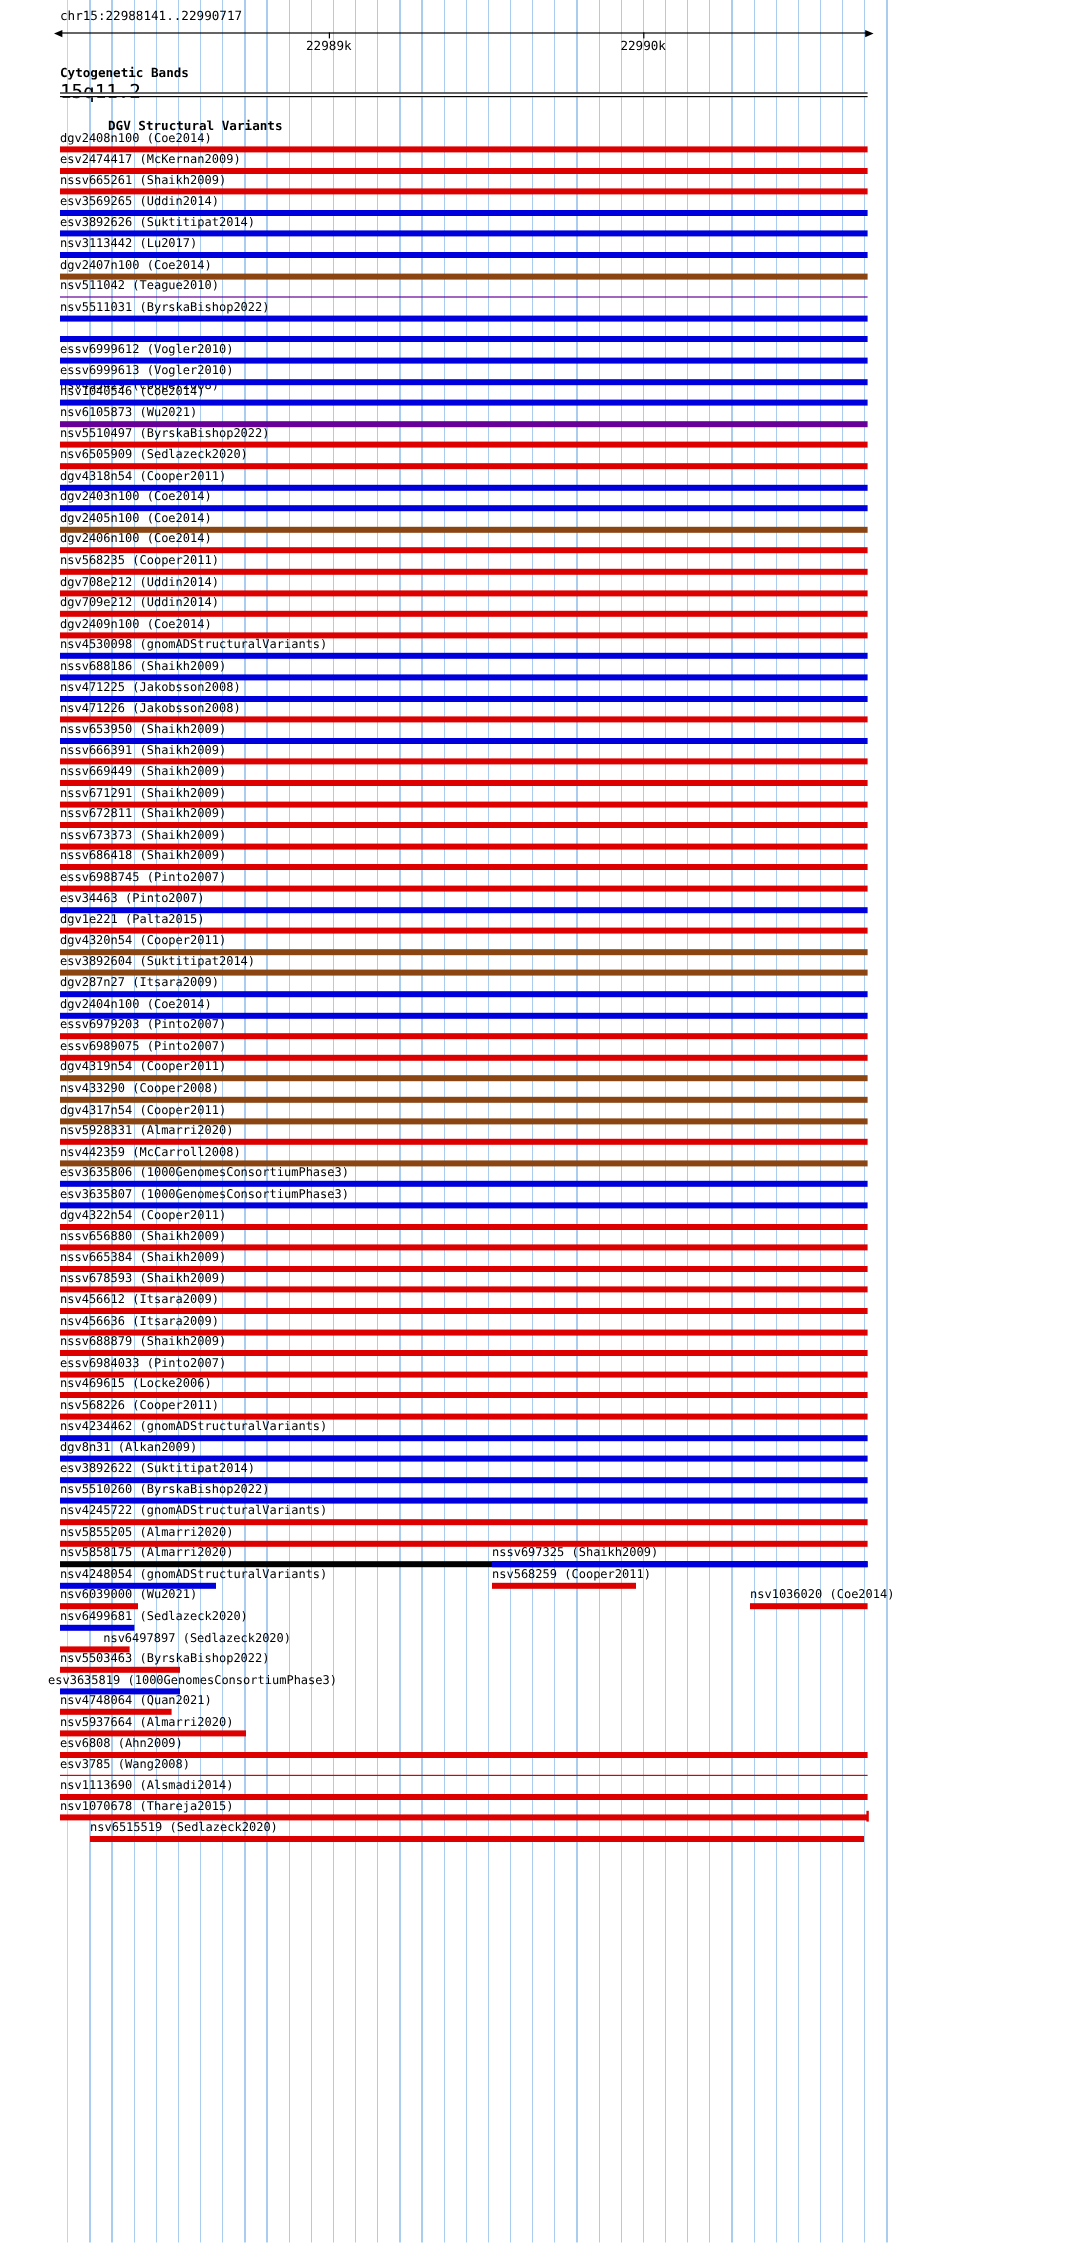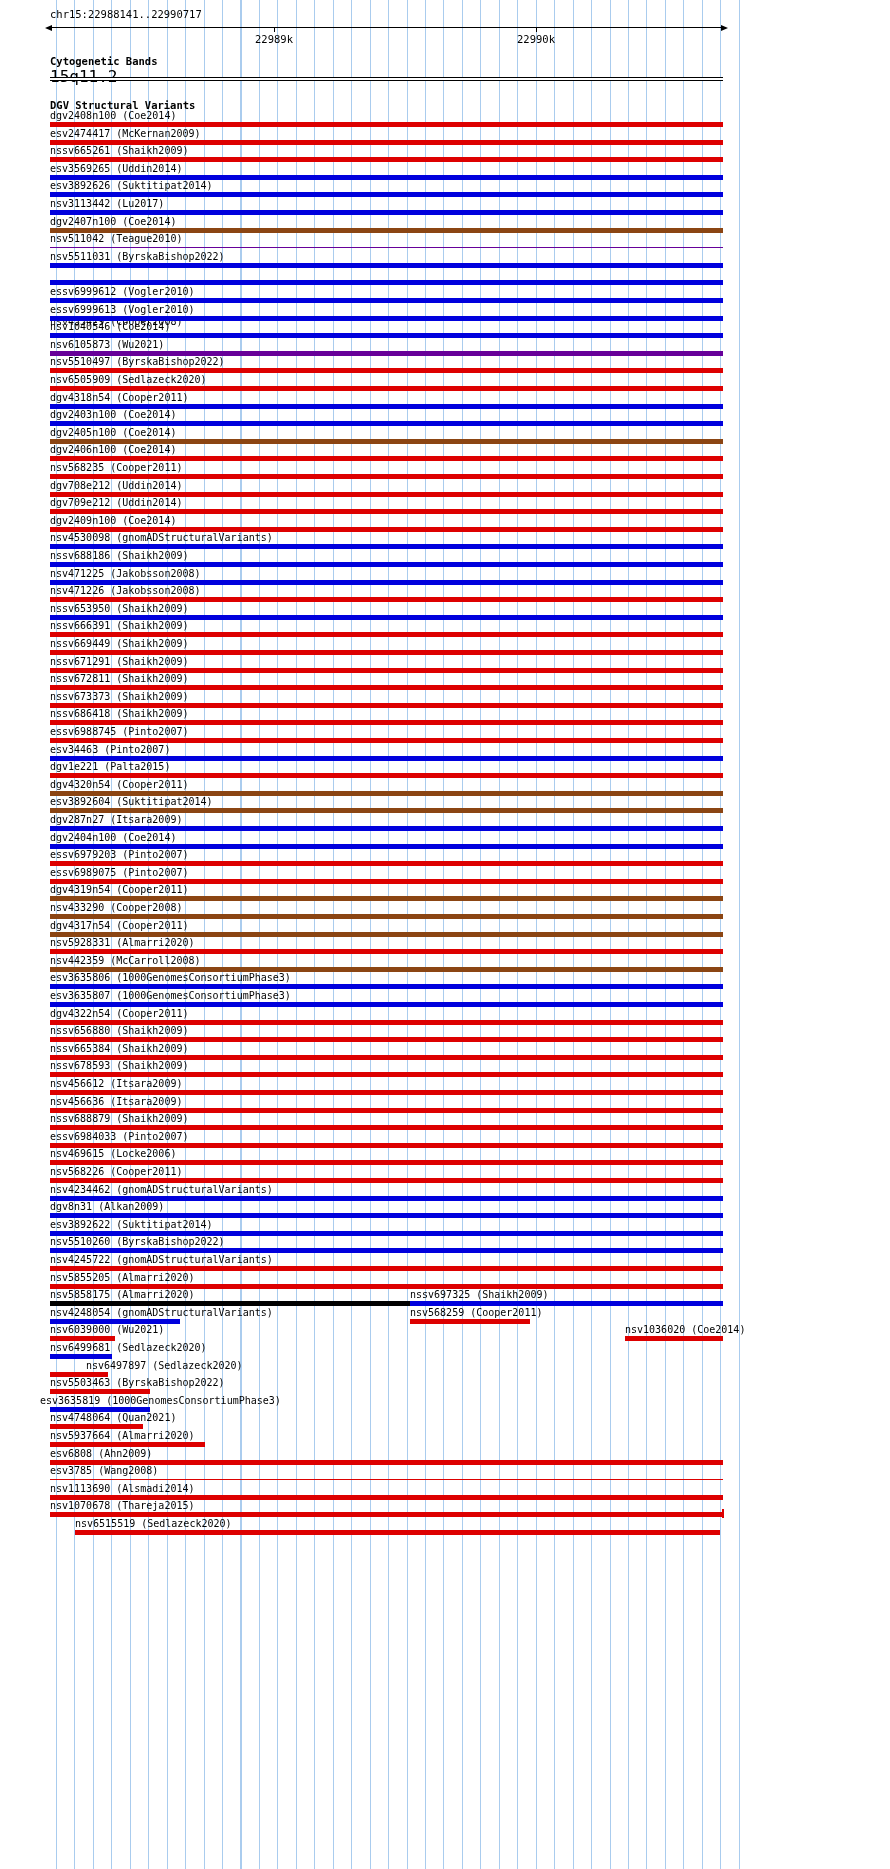--- a/index.html
+++ b/index.html
@@ -14,21 +14,21 @@
   .arrow { position:absolute; top:24.5px; width:0; height:0; border-top:3px solid transparent; border-bottom:3px solid transparent; }
   .arrow-left { left:45px; border-right:7px solid #000; }
   .arrow-right { left:721px; border-left:7px solid #000; }
   .ruler-tick { position:absolute; top:27px; width:1px; height:5px; background:#000; }
   .ruler-tick-label { position:absolute; top:33px; font-size:10.5px; transform:translateX(-50%); white-space:nowrap; }
   .section-title { position:absolute; left:50px; font-size:10.5px; font-weight:bold; white-space:nowrap; }
   .cyto-title { top:55px;text-align:right; }
   .band-label { position:absolute; left:50px; top:67px; font-size:16px; white-space:nowrap; }
   .cytoband-bar { position:absolute; left:50px; top:77px; width:673px; height:4px;
     border-top:1px solid #000; border-bottom:1px solid #000; background:#fff; }
-  .dgv-title { top:99px; }
+  .dgv-title { top:99px;margin-left:40px; }
   .feature-label { position:absolute; font-size:10px; line-height:10px; white-space:nowrap; }
   .feature-bar { position:absolute; }
 </style>
 </head>
 <body>
 
 <div class="page">
   <div class="gridlines"></div>
 
   <div class="region-label">chr15:22988141..22990717</div>

